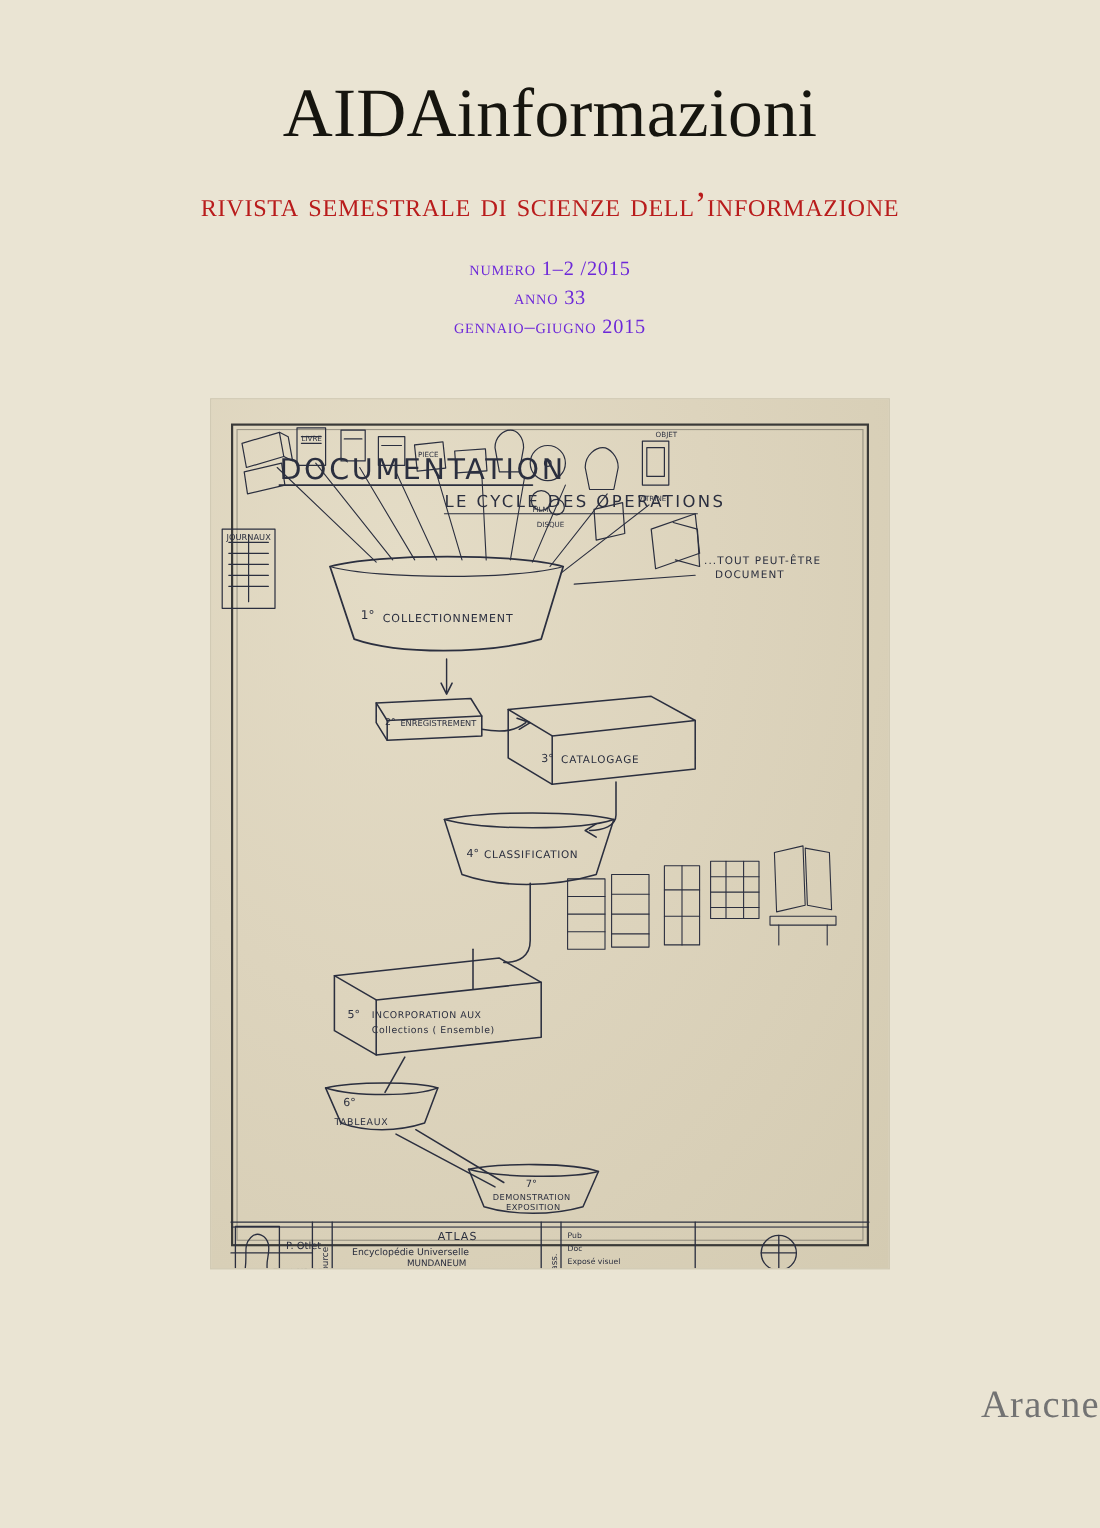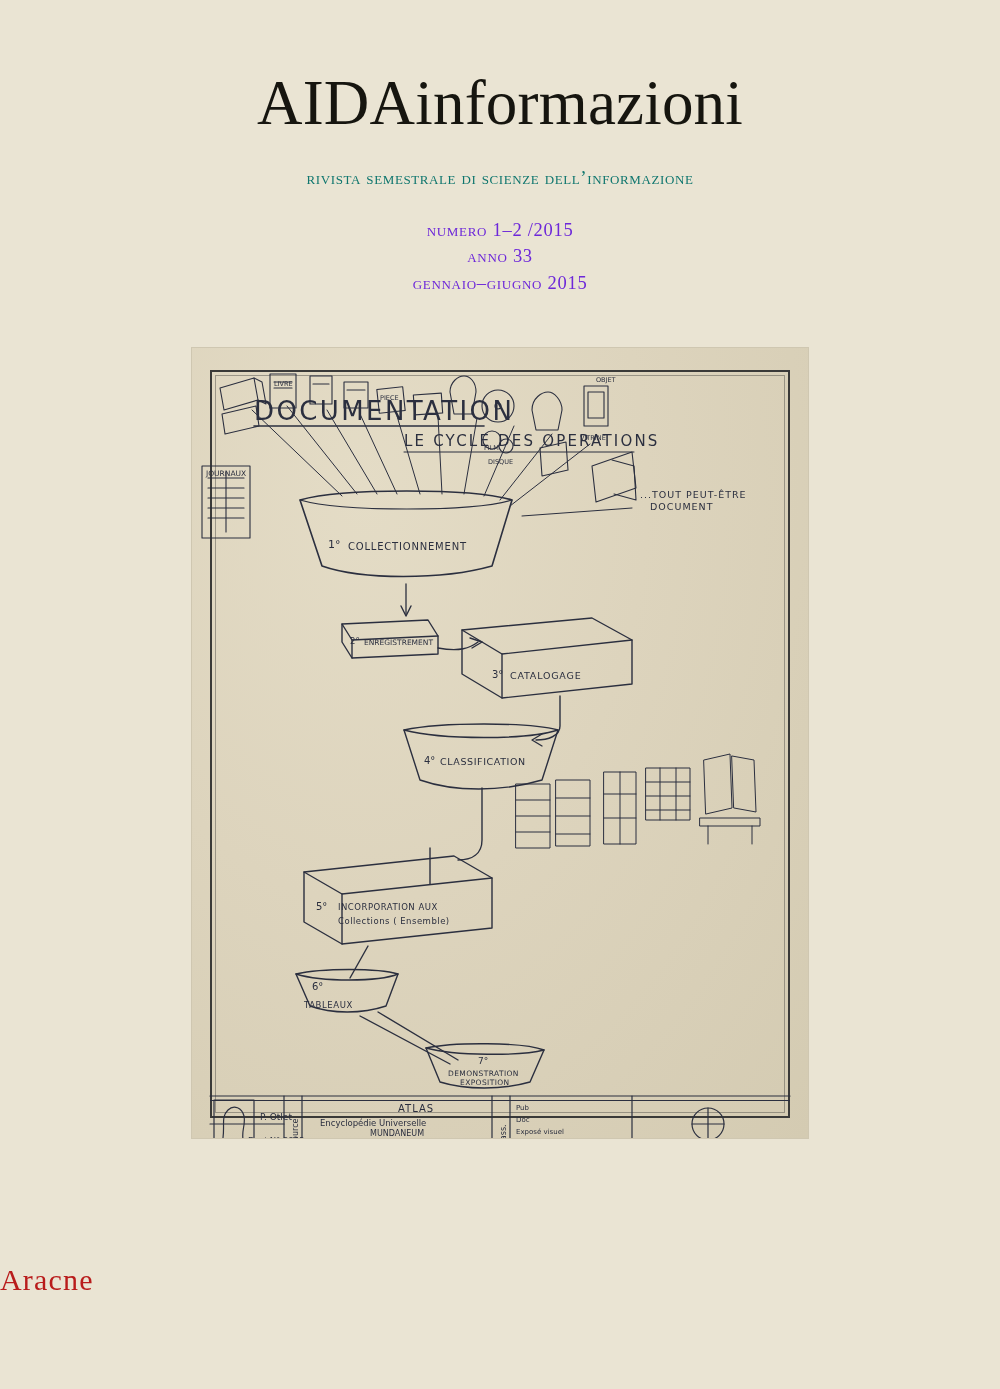--- a/index.html
+++ b/index.html
@@ -26,23 +26,23 @@
   .masthead {
     margin-top: 72px;
     font-size: 63px;
     letter-spacing: 0.2px;
     font-weight: 400;
     line-height: 1;
     color: #16150f;
   }
   .subtitle {
     margin-top: 32px;
-    font-size: 19px;
+    font-size: 32px;
     letter-spacing: 0.6px;
-    color: #0f766e;
+    color: #b91c1c;
     font-variant: small-caps;
     text-transform: lowercase;
   }
   .issue-block {
     margin-top: 28px;
     text-align: center;
     line-height: 1.42;
     font-size: 18.5px;
     letter-spacing: 0.7px;
     color: #6d28d9;
@@ -88,24 +88,24 @@
   }
   .handwrite {
     font-family: "DejaVu Sans", sans-serif;
     fill: #2b2f3f;
   }
   .imprint {
     position: absolute;
     left: 0;
     right: 0;
     bottom: 92px;
-    text-align: left;
-    font-size: 30px;
+    text-align: right;
+    font-size: 35px;
     letter-spacing: 1.2px;
-    color: #b91c1c;
+    color: #737373;
   }
 </style>
 </head>
 <body>
 
 <div class="cover">
 
   <div class="masthead">AIDAinformazioni</div>
 
   <div class="subtitle">Rivista semestrale di scienze dell’informazione</div>

